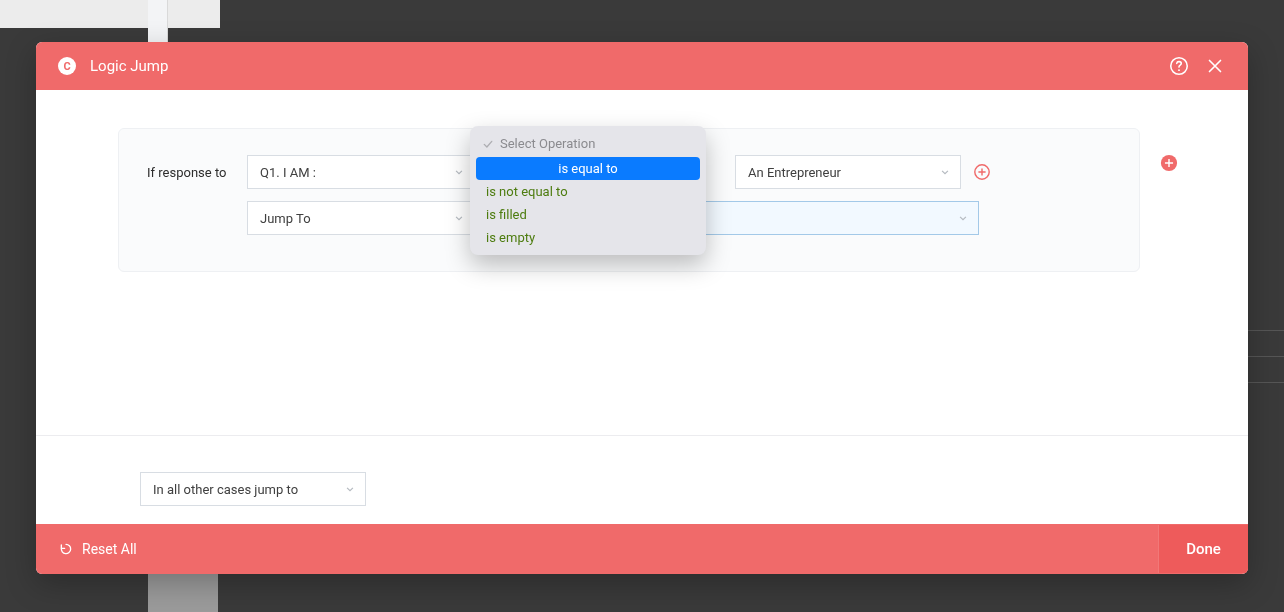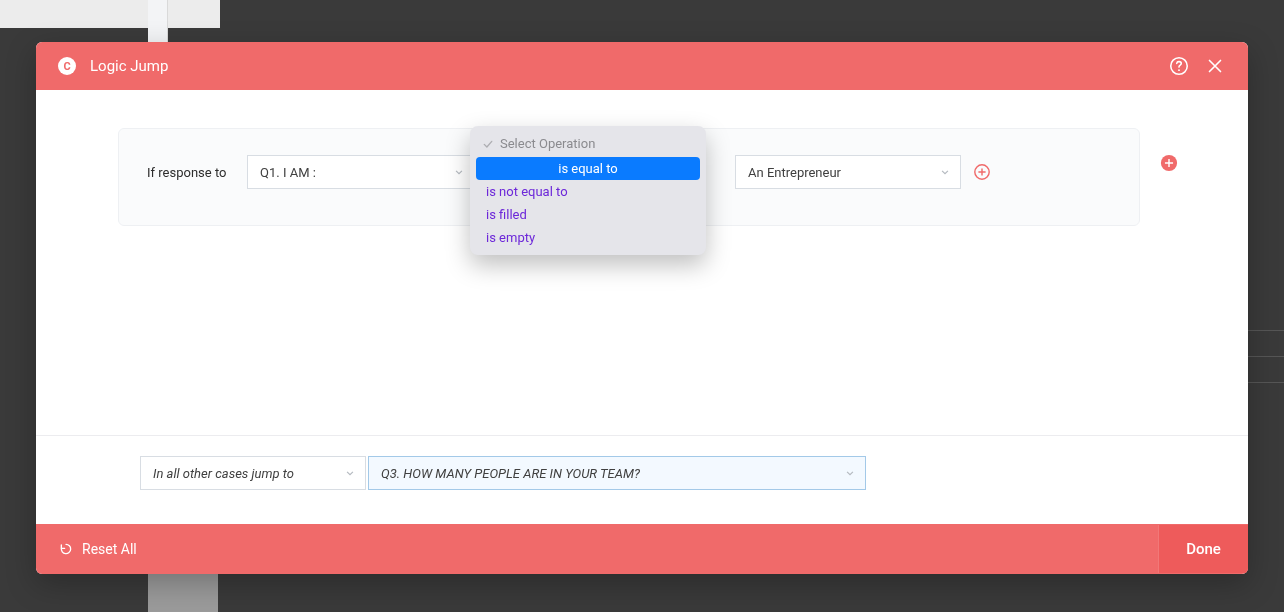--- a/index.html
+++ b/index.html
@@ -115,21 +115,21 @@
     display: flex; align-items: center; gap: 6px;
     color: #8b8b8f; font-size: 13px;
     padding: 4px 8px 6px 6px;
   }
   .dropdown-panel .placeholder .check {
     width: 12px; height: 12px; display: inline-flex; align-items: center; justify-content: center;
     color: #aeaeb2;
   }
   .dropdown-panel .option {
     font-size: 13px;
-    color: #6d28d9;
+    color: #4d7c0f;
     padding: 4px 10px 4px 10px;
     border-radius: 4px;
     cursor: pointer;
   }
   .dropdown-panel .option.selected {
     background: #0a7bff;
     color: #fff;
     text-align: center;
   }
 
@@ -147,22 +147,22 @@
   .add-rule-btn {
     position: absolute;
     top: 64px;
     right: 70px;
   }
 
   .divider { position: absolute; left: 0; right: 0; bottom: 88px; height: 1px; background: #ececef; }
 
   .fallback-row {
     position: absolute;
-    left: 104px; right: 108px; bottom: 34px;
-    display: flex; align-items: center; gap: 2px; font-style: italic;
+    left: 104px; right: 108px; bottom: 18px;
+    display: flex; align-items: center; gap: 18px;
   }
 
   .modal-footer {
     height: 50px;
     background: #f06a6a;
     display: flex;
     align-items: center;
     padding: 0 22px;
     color: #fff;
     gap: 20px;
@@ -246,20 +246,41 @@
 
         <span class="icon-circle-plus outline">
           <svg viewBox="0 0 20 20">
               <circle cx="10" cy="10" r="8"></circle>
               <line x1="10" y1="6" x2="10" y2="14"></line>
               <line x1="6" y1="10" x2="14" y2="10"></line>
             </svg>
         </span>
       </div>
 
+      <div class="row">
+        <span class="label-text"></span>
+
+        <div class="select w-action">
+          <span>Jump To</span>
+          <span class="chev">
+              <svg viewBox="0 0 24 24">
+                <path d="M7 10 L12 15 L17 10"></path>
+              </svg>
+            </span>
+        </div>
+
+        <div class="select w-target">
+          <span></span>
+          <span class="chev">
+              <svg viewBox="0 0 24 24">
+                <path d="M7 10 L12 15 L17 10"></path>
+              </svg>
+            </span>
+        </div>
+      </div>
 
       <div class="dropdown-panel" style="left:351px; top:-3px;">
         <div class="placeholder">
           <span class="check">
             <svg viewBox="0 0 16 16">
                 <path d="M3 8.5 L6.5 12 L13 4.5" fill="none" stroke="#aeaeb2" stroke-width="1.8" stroke-linecap="round" stroke-linejoin="round"></path>
               </svg>
           </span>
           <span>Select Operation</span>
         </div>
@@ -283,28 +304,20 @@
 
     <div class="fallback-row">
       <div class="select w-fallback-label">
         <span>In all other cases jump to</span>
         <span class="chev">
             <svg viewBox="0 0 24 24">
               <path d="M7 10 L12 15 L17 10"></path>
             </svg>
           </span>
       </div>
-      <div class="select w-fallback-target">
-        <span>Q3. HOW MANY PEOPLE ARE IN YOUR TEAM?</span>
-        <span class="chev">
-            <svg viewBox="0 0 24 24">
-              <path d="M7 10 L12 15 L17 10"></path>
-            </svg>
-          </span>
-      </div>
     </div>
 
   </div>
 
   <div class="modal-footer">
     <span class="reset-btn">
       <svg viewBox="0 0 24 24">
           <path d="M12 5 a7 7 0 1 1 -6.9 5.8" fill="none" stroke="#fff" stroke-width="2" stroke-linecap="round"></path>
           <path d="M5 6 L5 11 L10 11" fill="none" stroke="#fff" stroke-width="2" stroke-linecap="round" stroke-linejoin="round"></path>
         </svg>

